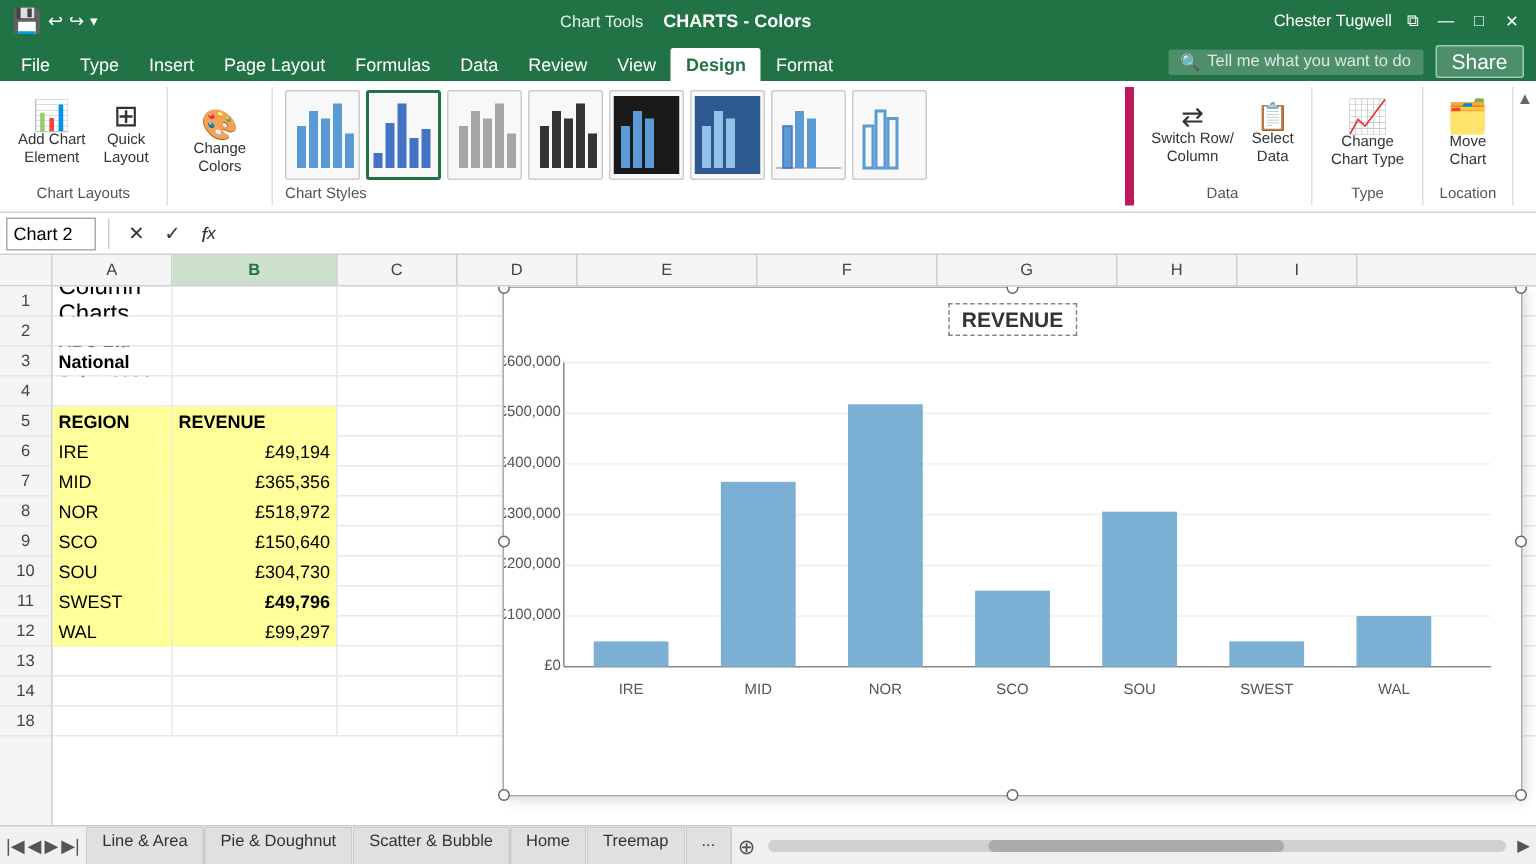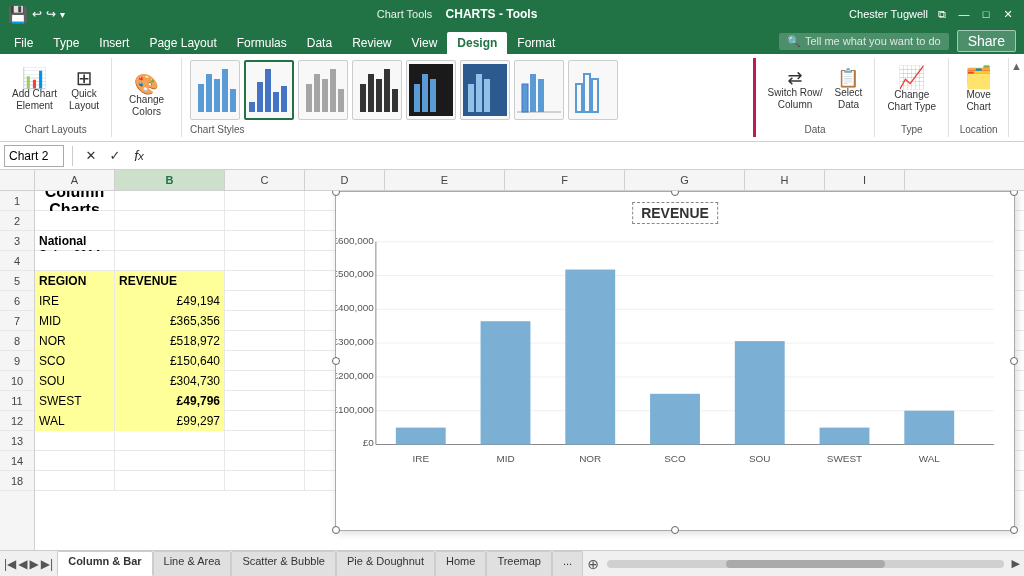--- a/index.html
+++ b/index.html
@@ -73,21 +73,21 @@
       font-size: 10px;
       color: #333;
     }
     .ribbon-icon { font-size: 20px; line-height: 1; }
 
     
     .chart-styles-group {
       display: flex;
       flex-direction: column;
       padding: 2px 8px;
-      border-right: 3px solid #be185d;
+      border-right: 6px solid #be185d;
       flex: 1;
     }
     .chart-styles-items {
       display: flex;
       gap: 4px;
       flex: 1;
       align-items: center;
     }
     .chart-style-item {
       width: 50px;
@@ -269,21 +269,21 @@
 <div class="title-bar">
   <div class="title-bar-left">
     <span style="font-size:16px;">💾</span>
     <span style="font-size:12px; cursor:pointer;">↩</span>
     <span style="font-size:12px; cursor:pointer;">↪</span>
     <span style="font-size:10px; cursor:pointer;">▾</span>
   </div>
   <div>
     <span style="font-size:11px; opacity:0.9;">Chart Tools</span>
     &nbsp;&nbsp;
-    <span style="font-weight:600;">CHARTS - Tools</span>
+    <span style="font-weight:600;">CHARTS - Colors</span>
   </div>
   <div class="title-bar-right">
     <span>Chester Tugwell</span>
     <span class="title-btn">⧉</span>
     <span class="title-btn">—</span>
     <span class="title-btn">□</span>
     <span class="title-btn">✕</span>
   </div>
 </div>
 
@@ -488,21 +488,21 @@
       <div class="row-num">11</div>
       <div class="row-num">12</div>
       <div class="row-num">13</div>
       <div class="row-num">14</div>
       <div class="row-num">18</div>
     </div>
 
     <div class="data-area">
 
       <div class="grid-row">
-        <div class="grid-cell bold" style="width:80px; font-size:16px; font-weight:700;text-align:center;">Column  Charts</div>
+        <div class="grid-cell bold" style="width:80px; font-size:16px; font-weight:400;">Column  Charts</div>
         <div class="grid-cell" style="width:110px;"></div>
         <div class="grid-cell" style="width:80px;"></div>
         <div class="grid-cell" style="width:80px;"></div>
         <div class="grid-cell" style="width:120px;"></div>
         <div class="grid-cell" style="width:120px;"></div>
         <div class="grid-cell" style="width:120px;"></div>
         <div class="grid-cell" style="width:80px;"></div>
         <div class="grid-cell" style="width:80px;"></div>
       </div>
 
@@ -736,24 +736,23 @@
 
 <div style="display:flex; height:26px; background:#f0f0f0; border-top:1px solid #ccc;">
 
   <div style="display:flex; align-items:center; padding:0 4px; gap:2px;">
     <span style="cursor:pointer; font-size:12px; color:#555;">|◀</span>
     <span style="cursor:pointer; font-size:12px; color:#555;">◀</span>
     <span style="cursor:pointer; font-size:12px; color:#555;">▶</span>
     <span style="cursor:pointer; font-size:12px; color:#555;">▶|</span>
   </div>
 
-  <div class="sheet-tab active">Column &amp; Bar</div>
   <div class="sheet-tab">Line &amp; Area</div>
+  <div class="sheet-tab">Pie &amp; Doughnut</div>
   <div class="sheet-tab">Scatter &amp; Bubble</div>
-  <div class="sheet-tab">Pie &amp; Doughnut</div>
   <div class="sheet-tab">Home</div>
   <div class="sheet-tab">Treemap</div>
   <div class="sheet-tab">...</div>
   <div style="display:flex; align-items:center; padding:0 4px;">
     <span style="font-size:14px; cursor:pointer; color:#555;">⊕</span>
   </div>
 
   <div style="flex:1; display:flex; align-items:center; padding:0 4px;">
     <div style="width:100%; height:8px; background:#d0d0d0; border-radius:4px; position:relative;">
       <div style="width:40%; height:8px; background:#aaa; border-radius:4px; margin-left:30%;"></div>

